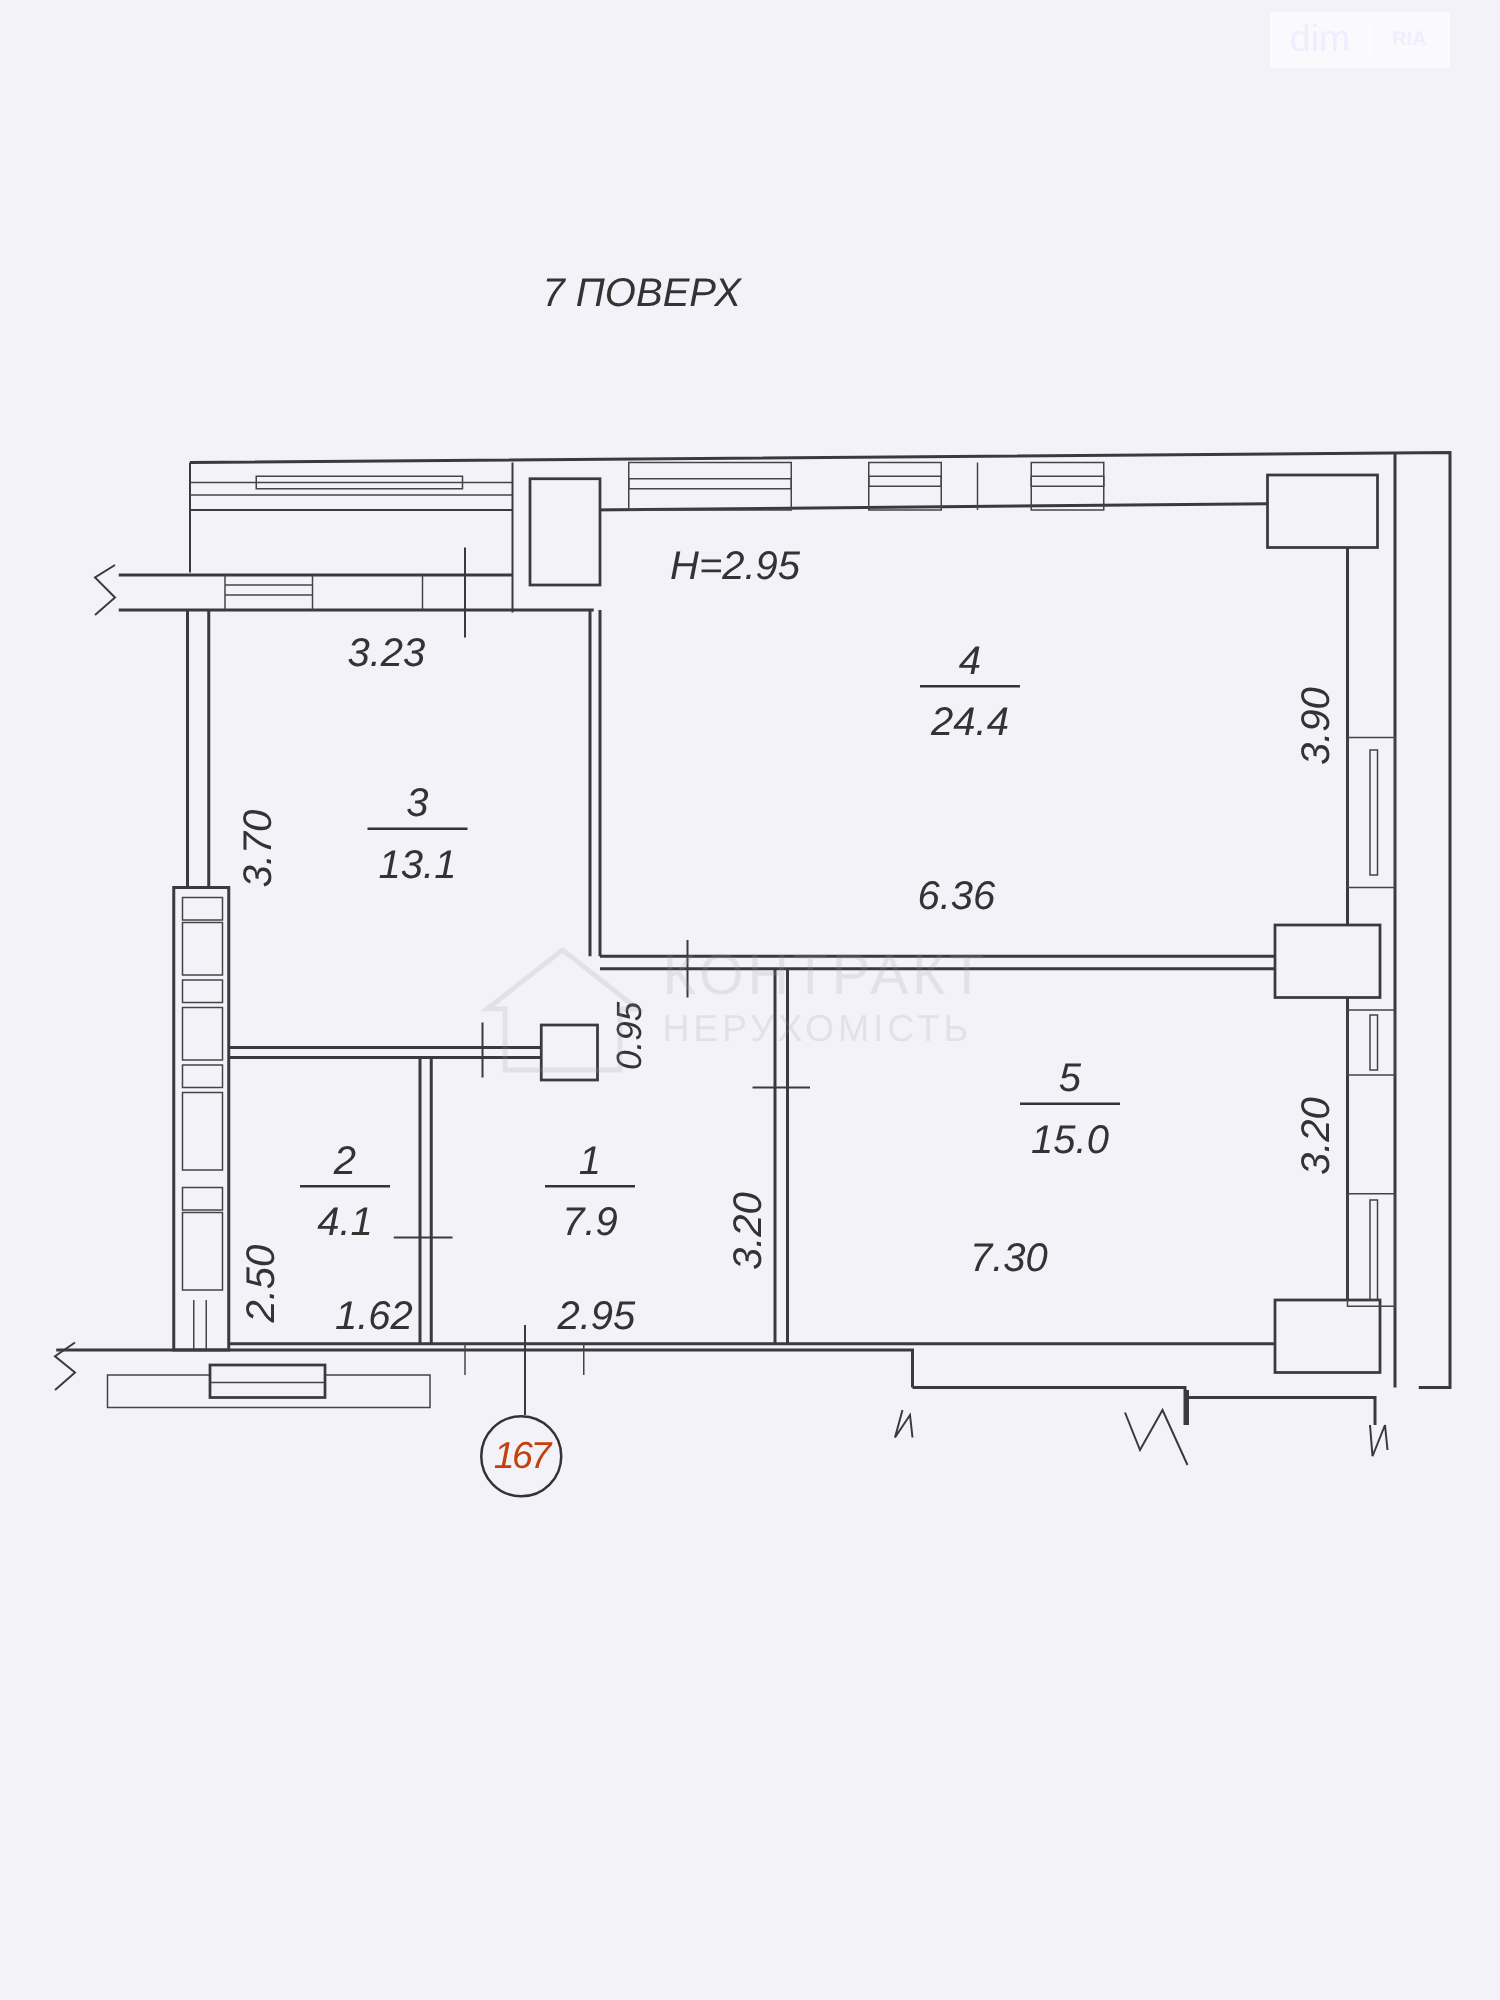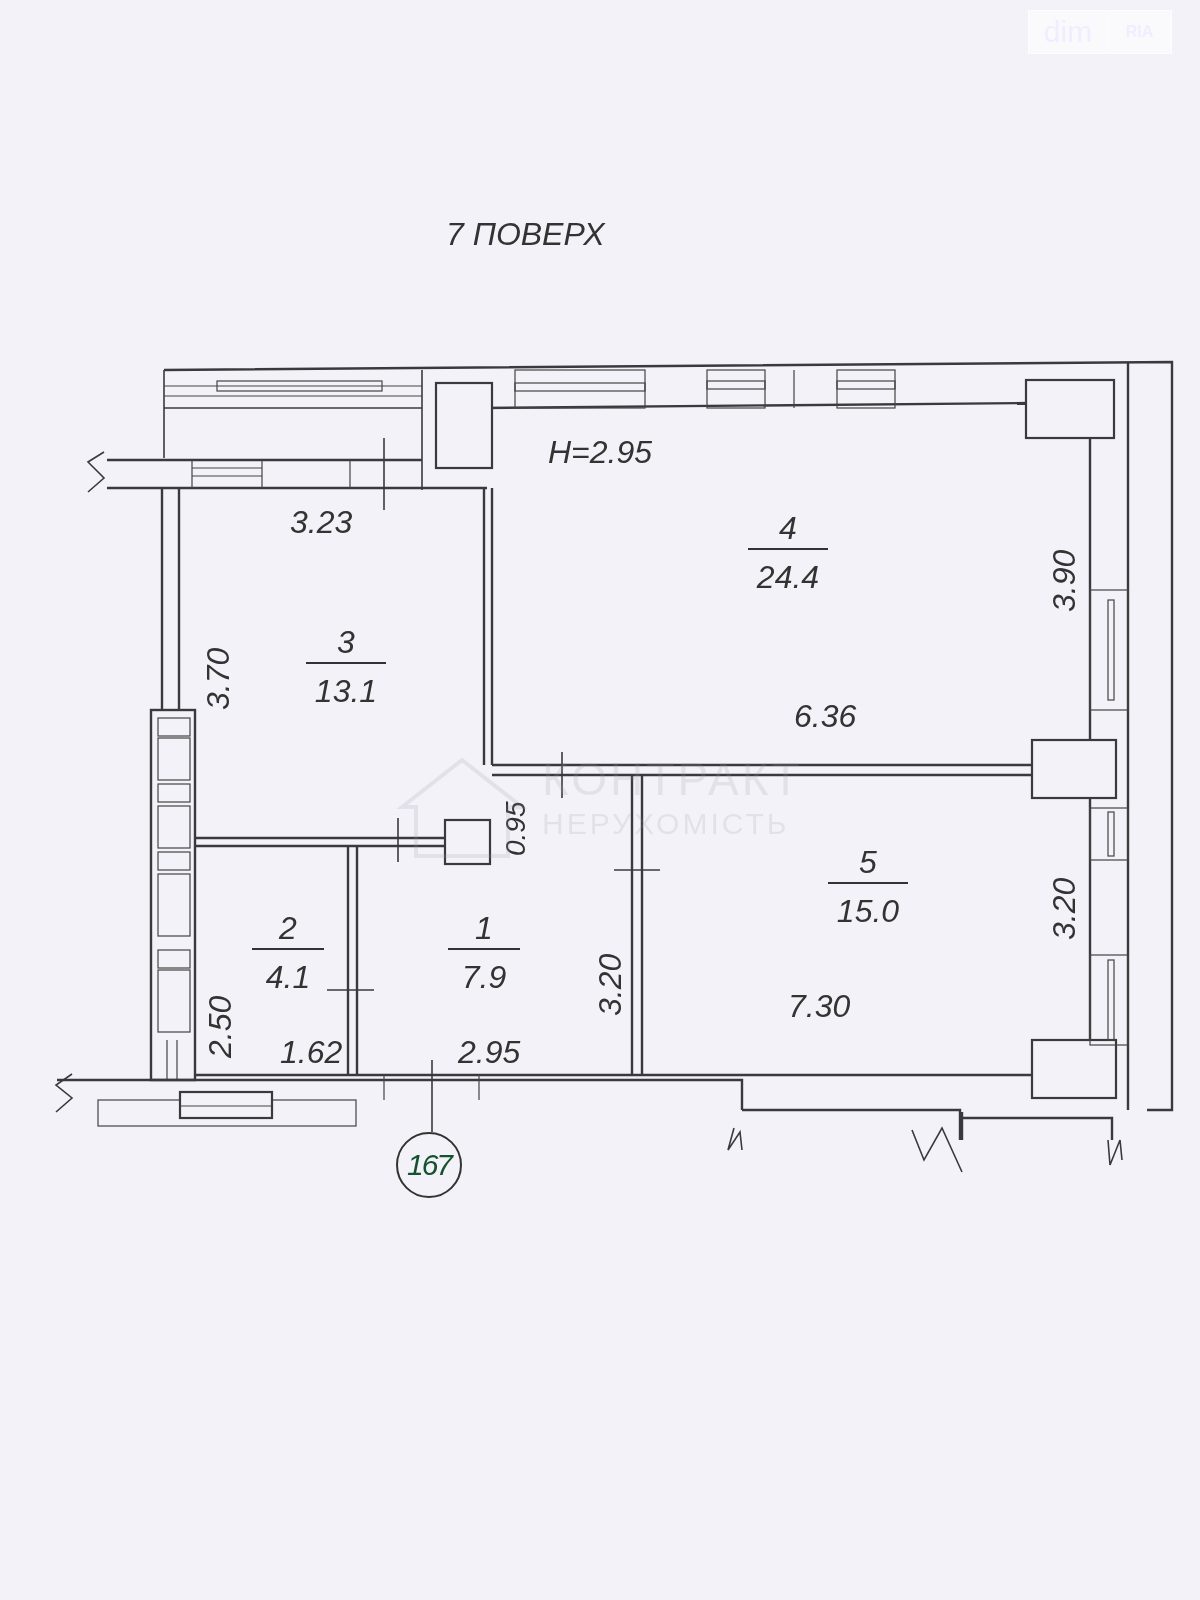--- a/index.html
+++ b/index.html
@@ -2,21 +2,21 @@
 <html><head>
   <meta charset="utf-8">
   <style>
     html, body { margin: 0; padding: 0; }
     body {
       width: 1200px; height: 1600px;
       background: #f3f2f8;
       position: relative; overflow: hidden;
       font-family: "Liberation Sans", sans-serif;
     }
-    .sheet { position: absolute; left: 12px; top: 0; width: 968px; height: 1600px; }
+    .sheet { position: absolute; left: 0; top: 0; width: 968px; height: 1600px; }
     svg.plan { position: absolute; left: 0; top: 0; }
     .w { fill: none; stroke: #3a3a3e; stroke-width: 2.4; }
     .wt { fill: none; stroke: #3a3a3e; stroke-width: 1.6; }
     .thin { fill: none; stroke: #444; stroke-width: 1.2; }
     .fillw { fill: #f3f2f8; stroke: #3a3a3e; stroke-width: 2.2; }
     .lbl {
       position: absolute; color: #333;
       font-family: "Liberation Sans", sans-serif;
       font-style: italic; font-size: 32px; line-height: 1;
       white-space: nowrap;
@@ -36,21 +36,21 @@
       position: absolute; left: 1016px; top: 10px; width: 142px; height: 42px;
       border: 1px solid #ffffff; background: #fbfbfe; opacity: 0.9;
       display: flex; align-items: center;
     }
     .logo .dim { width: 78px; text-align: center; color: #eef; font-size: 30px; border-right: 1px solid #fff; }
     .logo .ria { flex: 1; text-align: center; color: #eef; font-size: 16px; font-weight: bold; }
     .marker {
       position: absolute; left: 384px; top: 1132px; width: 62px; height: 62px;
       border: 2px solid #333; border-radius: 50%;
       display: flex; align-items: center; justify-content: center;
-      font-style: italic; font-size: 30px; color: #14532d; letter-spacing: -2px;
+      font-style: italic; font-size: 30px; color: #c2410c; letter-spacing: -2px;
     }
   </style>
 </head>
 <body>
 
 <div class="sheet">
 
   <svg class="plan" width="1200" height="1600" viewBox="0 0 1200 1600">
 
     <g>
@@ -186,21 +186,21 @@
   <div class="room" style="left:240px; top:912px; width:72px;">
     <span class="num">2</span>
     <span class="area">4.1</span>
   </div>
   <div class="room" style="left:436px; top:912px; width:72px;">
     <span class="num">1</span>
     <span class="area">7.9</span>
   </div>
 
   <div class="lbl" style="left:278px; top:506px;">3.23</div>
-  <div class="lbl" style="left:734px; top:700px;margin-left:48px;">6.36</div>
+  <div class="lbl" style="left:734px; top:700px;">6.36</div>
   <div class="lbl" style="left:776px; top:990px;">7.30</div>
   <div class="lbl" style="left:446px; top:1036px;">2.95</div>
   <div class="lbl" style="left:240px; top:1036px;margin-left:28px;">1.62</div>
 
   <div class="lbl vert" style="left:190px; top:710px;">3.70</div>
   <div class="lbl vert" style="left:1036px; top:612px;">3.90</div>
   <div class="lbl vert" style="left:1036px; top:940px;">3.20</div>
   <div class="lbl vert" style="left:582px; top:1016px;">3.20</div>
   <div class="lbl vert" style="left:192px; top:1058px;">2.50</div>
   <div class="lbl vert" style="left:490px; top:856px; font-size:28px;">0.95</div>

